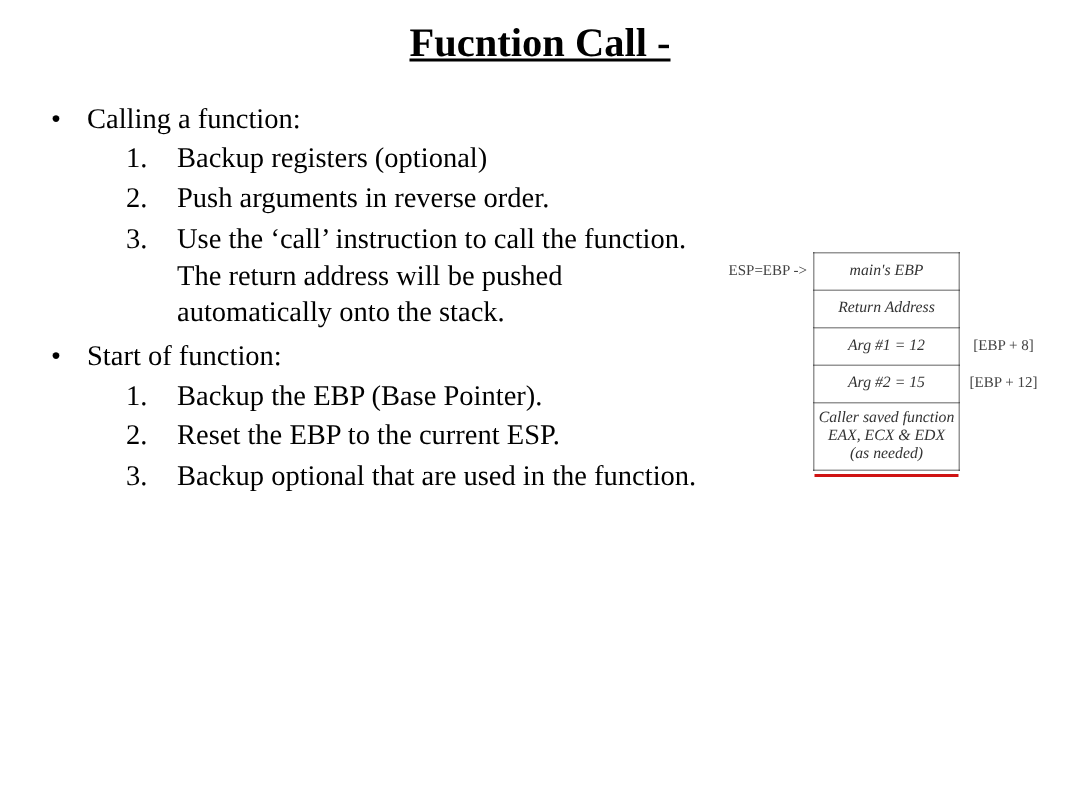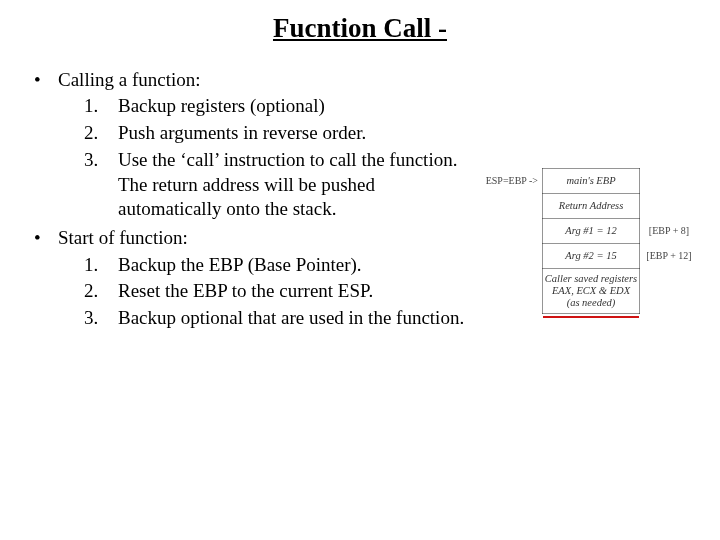--- a/index.html
+++ b/index.html
@@ -177,21 +177,21 @@
           <td class="right-label">[EBP + 8]</td>
         </tr>
         <tr>
           <td class="left-label"></td>
           <td class="cell">Arg #2 = 15</td>
           <td class="right-label">[EBP + 12]</td>
         </tr>
         <tr>
           <td class="left-label"></td>
           <td class="cell tall">
-            <span>Caller saved registers</span><br>
+            <span>Caller saved function</span><br>
             <span>EAX, ECX &amp; EDX</span><br>
             <span>(as needed)</span>
           </td>
           <td class="right-label"></td>
         </tr>
         <tr>
           <td class="left-label"></td>
           <td>
                 <div class="redline"></div>
               </td>

